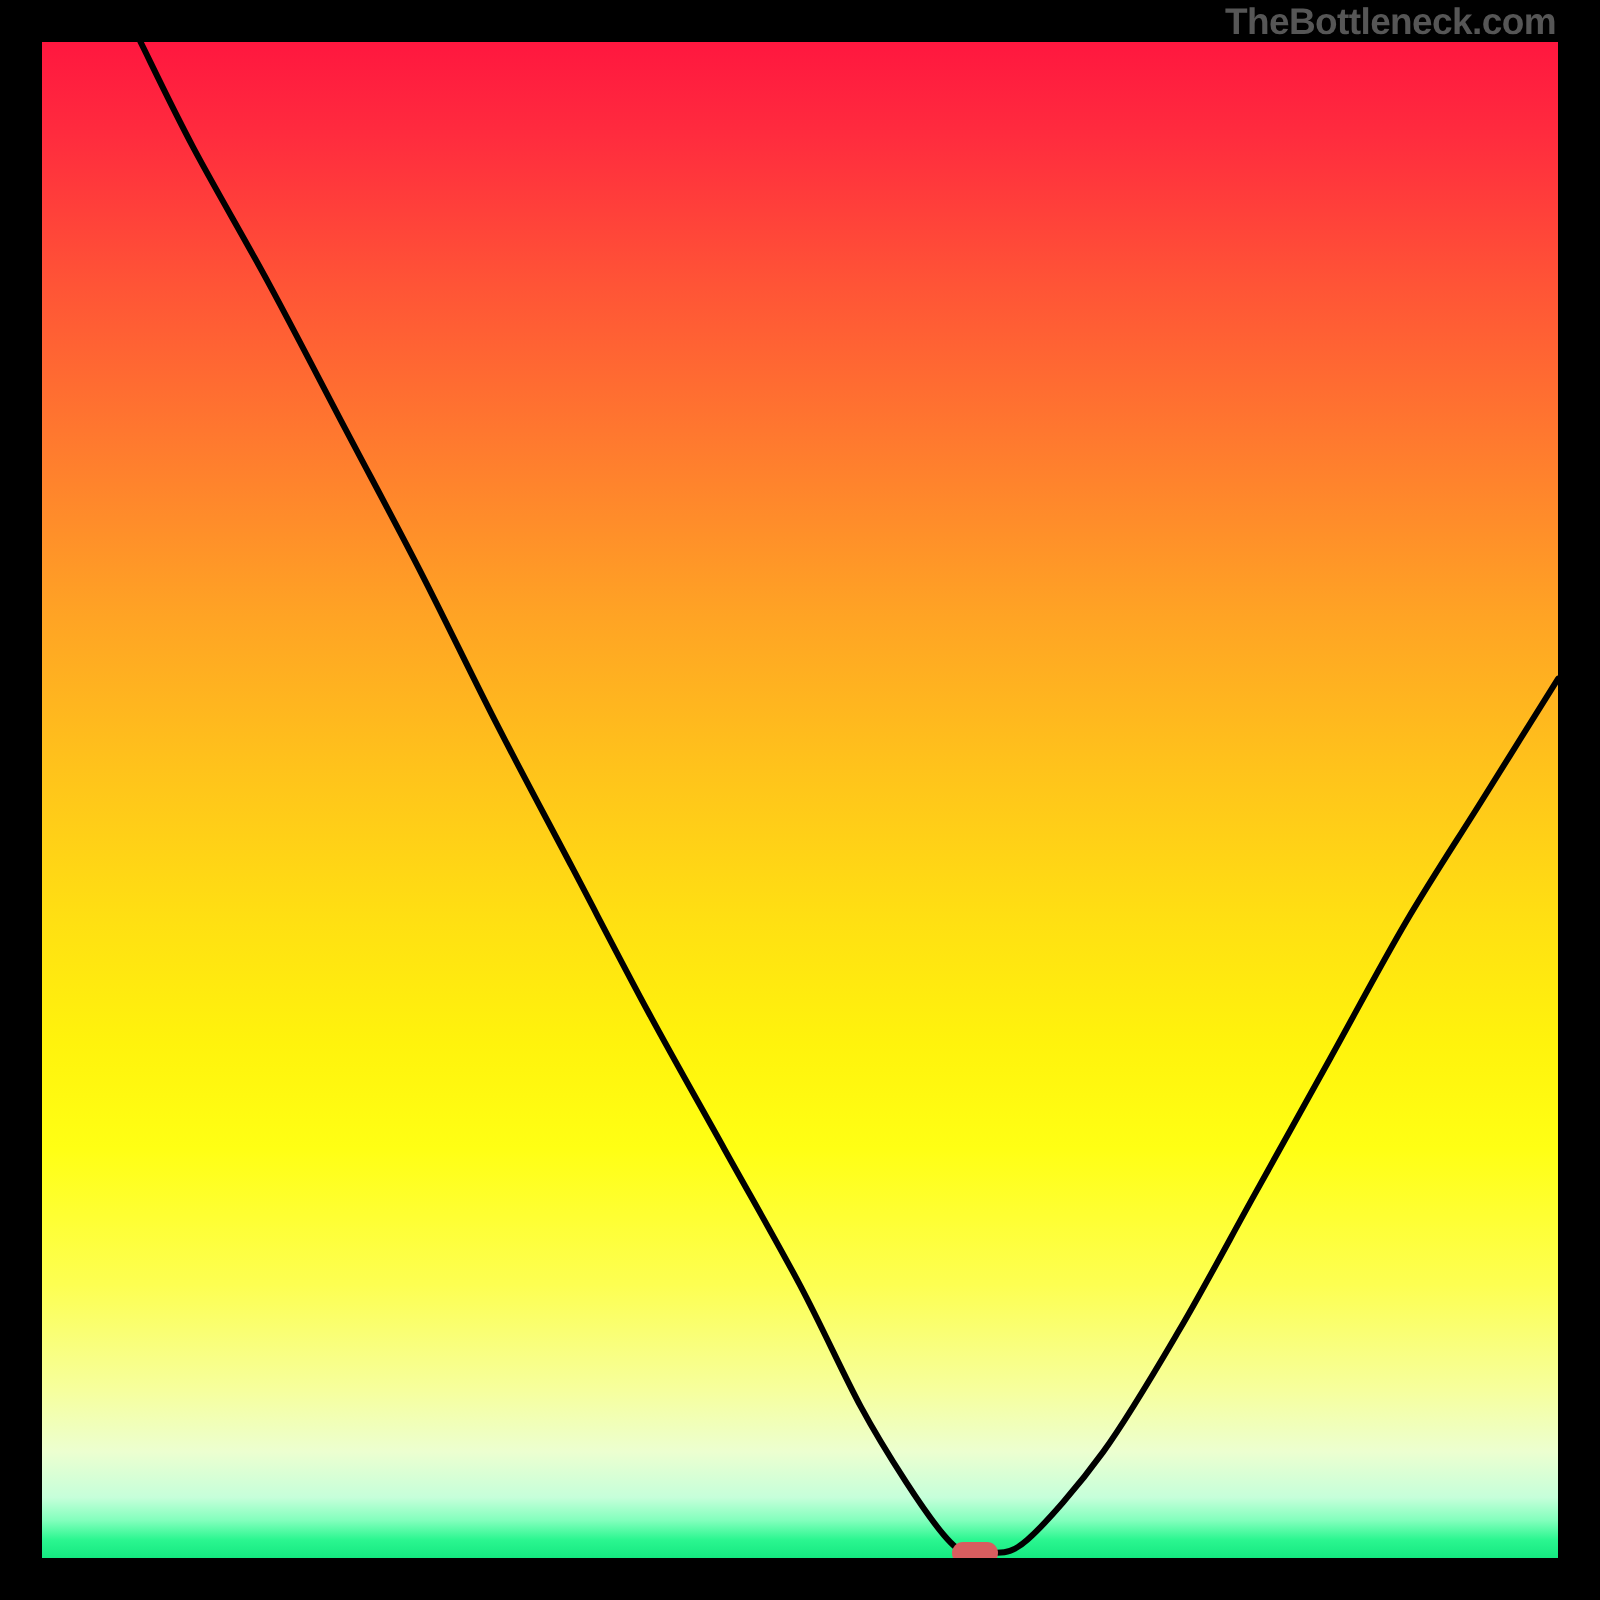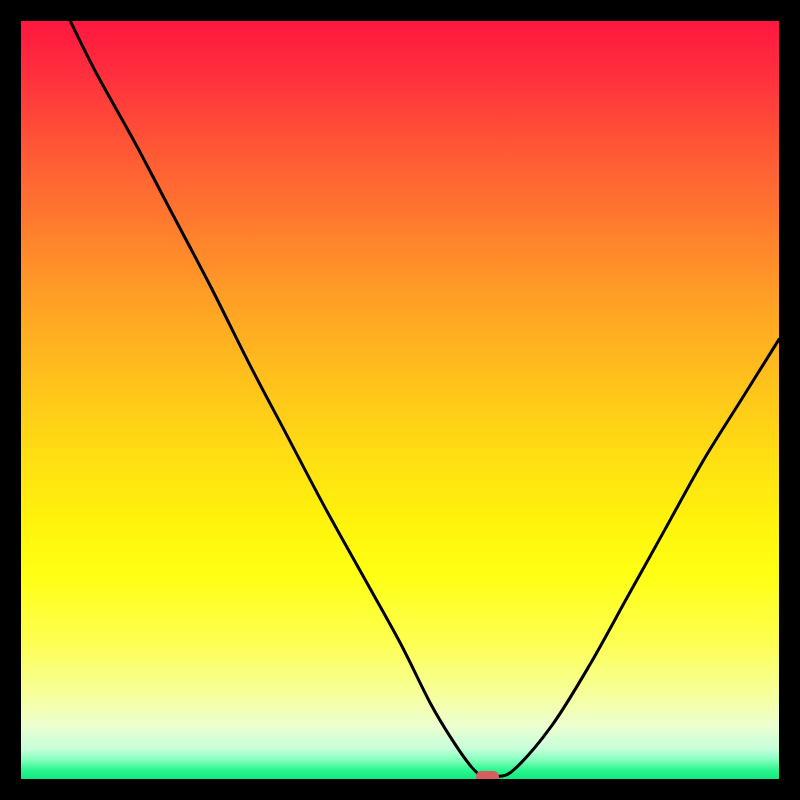--- a/index.html
+++ b/index.html
@@ -72,20 +72,21 @@
     top: 0;
     width: 758px;
     height: 758px;
     overflow: visible;
   }
 </style>
 </head>
 <body>
 
 <div class="frame">
+  <div class="watermark">TheBottleneck.com</div>
   <div class="plot-area">
     <div class="gradient"></div>
     <svg class="curve" viewBox="0 0 758 758" preserveAspectRatio="none">
       <path id="curve-path" d="M 49.27 0.00 C 53.69 8.84, 65.06 32.85, 75.80 53.06 C 86.54 73.27, 101.07 97.91, 113.70 121.28 C 126.33 144.65, 138.97 169.29, 151.60 193.29 C 164.23 217.29, 176.87 240.67, 189.50 265.30 C 202.13 289.94, 214.77 316.46, 227.40 341.10 C 240.03 365.73, 252.67 389.11, 265.30 413.11 C 277.93 437.11, 290.57 461.75, 303.20 485.12 C 315.83 508.49, 328.47 530.60, 341.10 553.34 C 353.73 576.08, 367.63 600.08, 379.00 621.56 C 390.37 643.04, 400.48 665.78, 409.32 682.20 C 418.16 698.62, 425.11 709.36, 432.06 720.10 C 439.01 730.84, 445.96 740.69, 451.01 746.63 C 456.06 752.57, 458.59 754.21, 462.38 755.73 C 466.17 757.24, 468.70 756.86, 473.75 755.73 C 478.80 754.59, 483.22 757.37, 492.70 748.90 C 502.18 740.44, 517.97 722.37, 530.60 704.94 C 543.23 687.51, 555.87 665.78, 568.50 644.30 C 581.13 622.82, 593.77 598.82, 606.40 576.08 C 619.03 553.34, 631.67 530.60, 644.30 507.86 C 656.93 485.12, 669.57 461.12, 682.20 439.64 C 694.83 418.16, 707.47 399.21, 720.10 379.00 C 732.73 358.79, 751.68 328.47, 758.00 318.36" fill="none" stroke="#000" stroke-width="3" stroke-linecap="round" stroke-linejoin="round"></path>
     </svg>
     <div class="marker" id="marker" style="left: 454.8px; top: 750.42px; width: 22.74px; height: 10.612px; background: rgb(216, 93, 95);"></div>
   </div>
 </div>
 
 </body></html>

